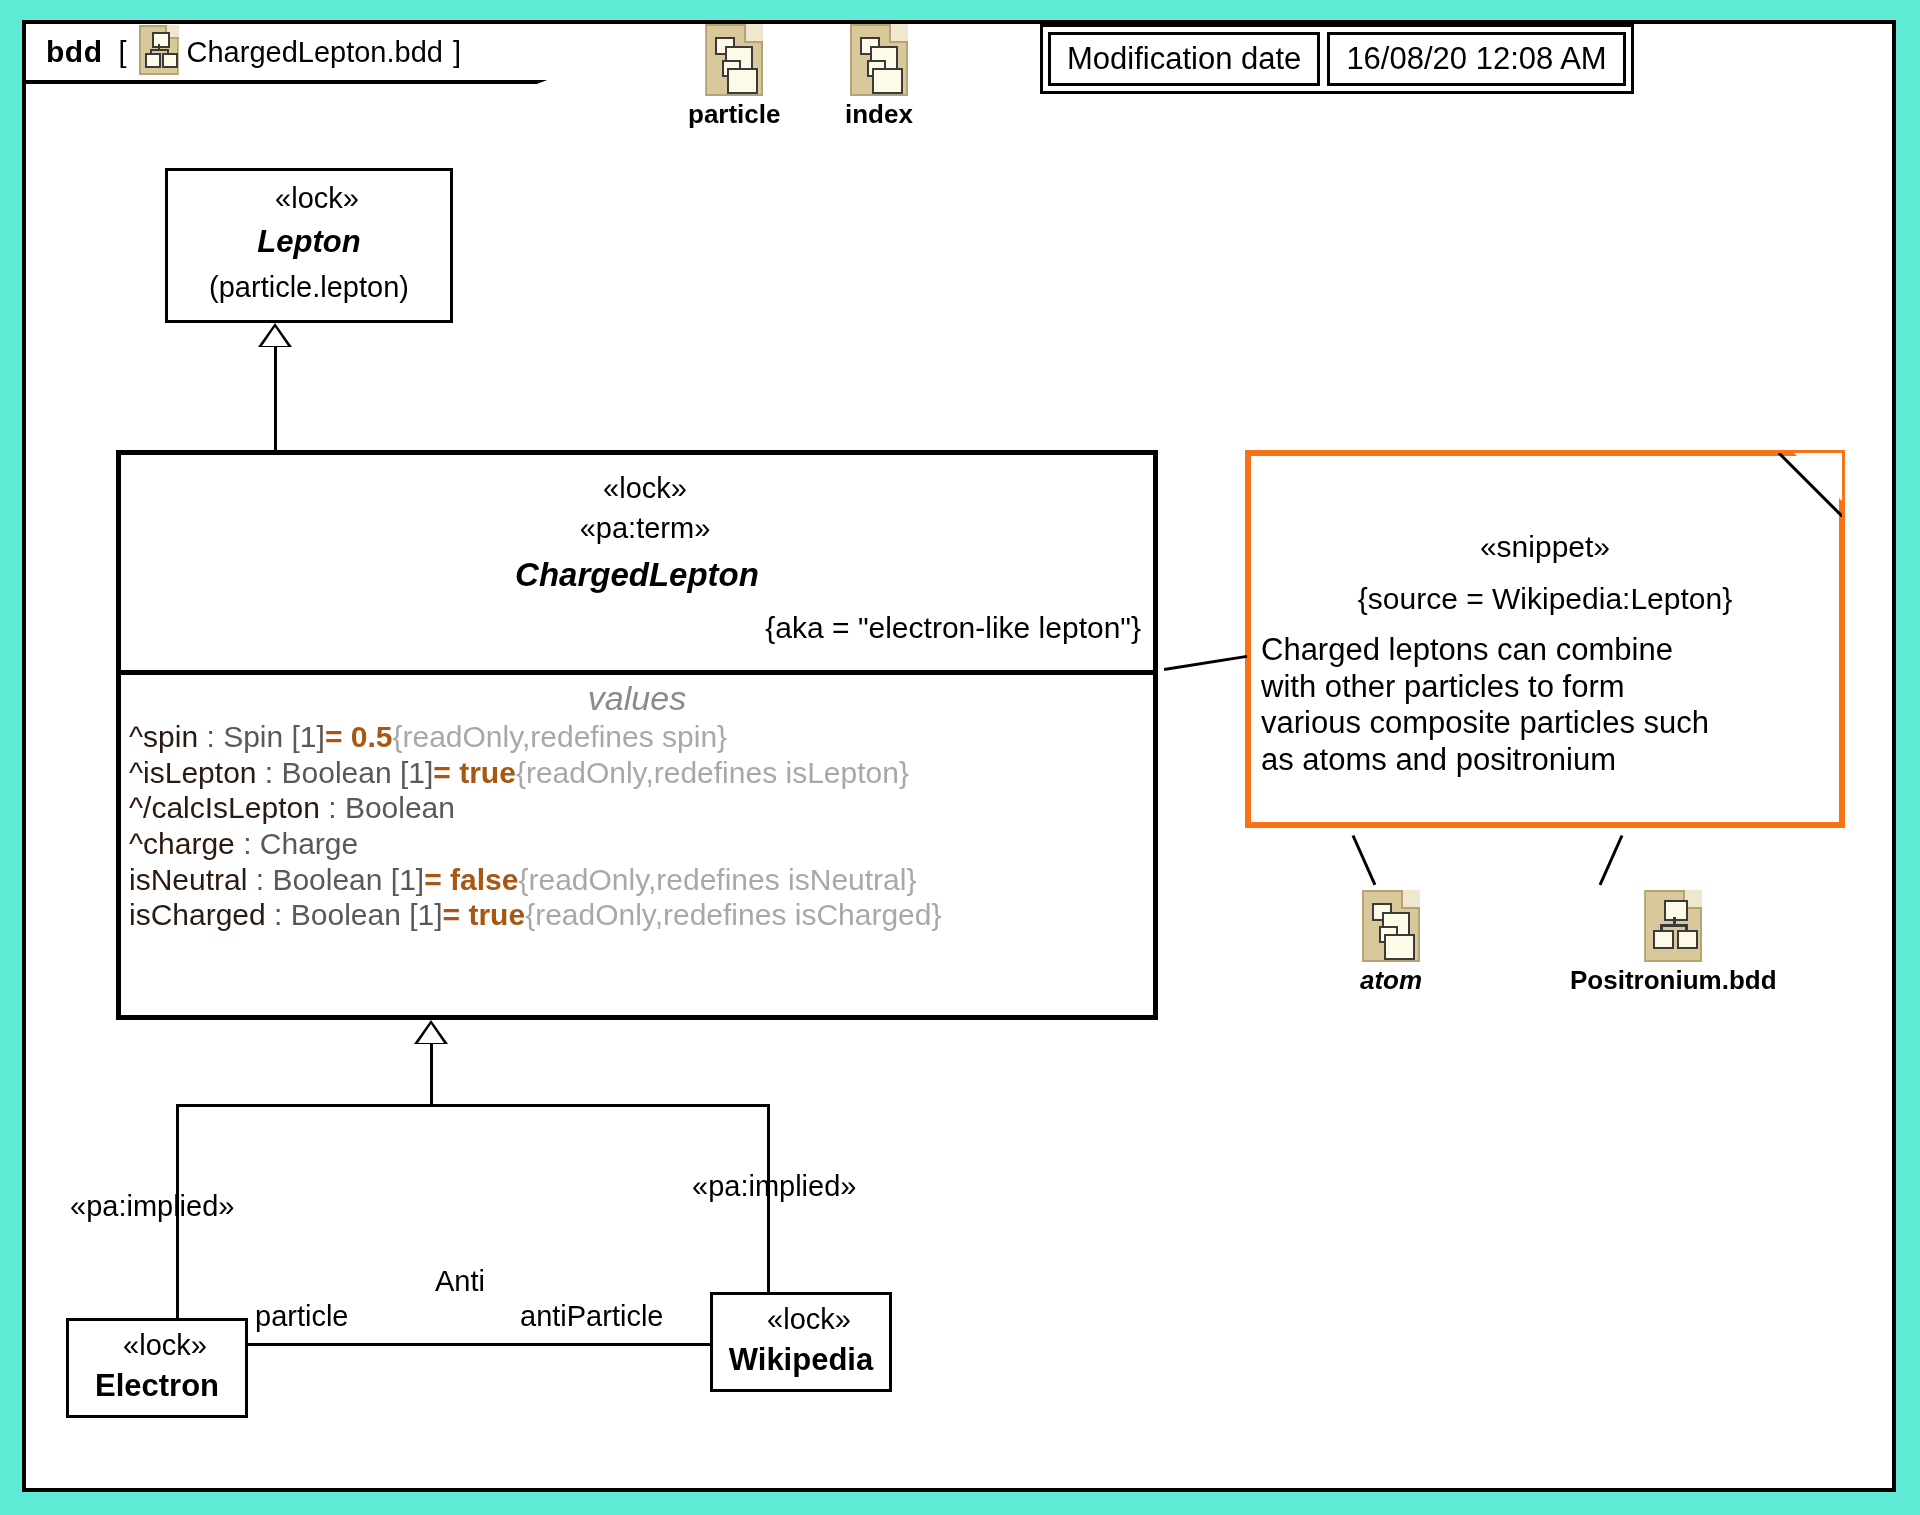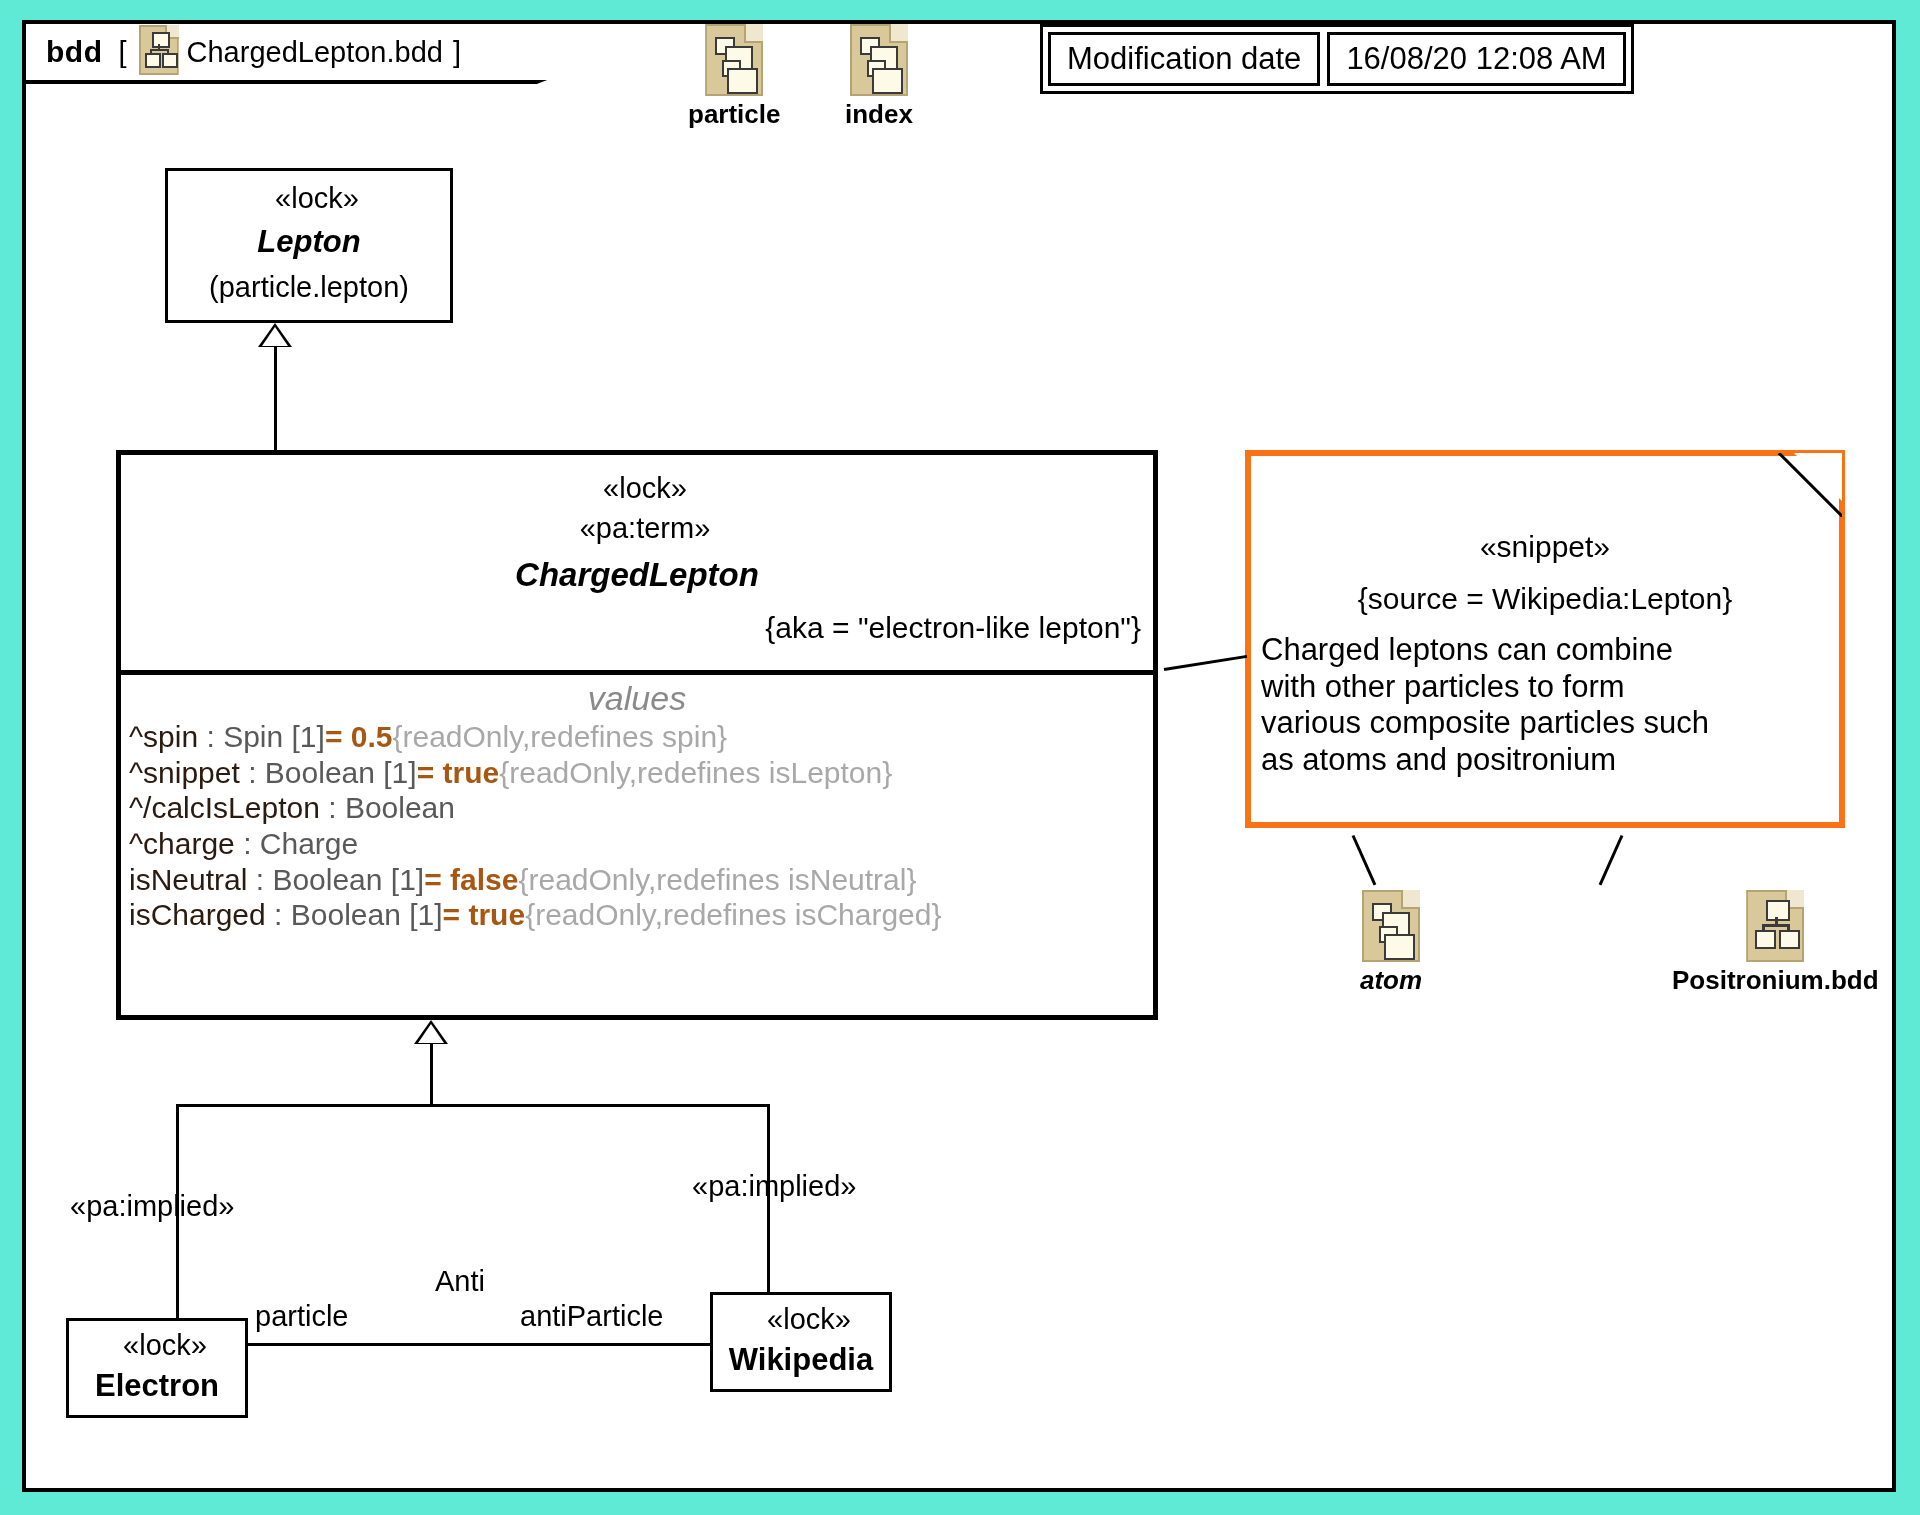--- a/index.html
+++ b/index.html
@@ -156,21 +156,21 @@
       <div class="kwline ctr" style="padding-top:16px;">«lock»</div>
       <div class="kwline ctr" style="padding-top:6px;">«pa:term»</div>
       <div class="bname ctr" style="padding-top:10px;font-size:33px;">ChargedLepton</div>
       <div class="aka" style="padding-top:16px;">{aka = "electron-like lepton"}</div>
     </div>
 
     <div class="compart-sep">
       <div class="values-title">values</div>
       <div id="values-list">
           <div class="vline"><span class="p-name">^spin</span><span class="p-type"> : </span><span class="p-type">Spin</span><span class="p-mult"> [1]</span><span class="p-val">= </span><span class="p-val">0.5</span><span class="p-con">{readOnly,redefines spin}</span></div>
-          <div class="vline"><span class="p-name">^snippet</span><span class="p-type"> : </span><span class="p-type">Boolean</span><span class="p-mult"> [1]</span><span class="p-val">= </span><span class="p-val">true</span><span class="p-con">{readOnly,redefines isLepton}</span></div>
+          <div class="vline"><span class="p-name">^isLepton</span><span class="p-type"> : </span><span class="p-type">Boolean</span><span class="p-mult"> [1]</span><span class="p-val">= </span><span class="p-val">true</span><span class="p-con">{readOnly,redefines isLepton}</span></div>
           <div class="vline"><span class="p-name">^/calcIsLepton</span><span class="p-type"> : </span><span class="p-type">Boolean</span></div>
           <div class="vline"><span class="p-name">^charge</span><span class="p-type"> : </span><span class="p-type">Charge</span></div>
           <div class="vline"><span class="p-name">isNeutral</span><span class="p-type"> : </span><span class="p-type">Boolean</span><span class="p-mult"> [1]</span><span class="p-val">= </span><span class="p-val">false</span><span class="p-con">{readOnly,redefines isNeutral}</span></div>
           <div class="vline"><span class="p-name">isCharged</span><span class="p-type"> : </span><span class="p-type">Boolean</span><span class="p-mult"> [1]</span><span class="p-val">= </span><span class="p-val">true</span><span class="p-con">{readOnly,redefines isCharged}</span></div>
         </div>
     </div>
   </div>
 
   <div class="note" style="left:1245px;top:450px;width:600px;height:378px;">
     <div class="dogear-mask"></div>
@@ -197,21 +197,21 @@
       <span class="page"></span>
         <span class="fold"></span>
       <span class="sq s1"></span>
         <span class="sq s2"></span>
         <span class="sq s3"></span>
         <span class="sq s4"></span>
     </span>
     <span class="icon-label">atom</span>
   </div>
 
-  <div class="icon-wrap" style="left:1672px;top:890px;">
+  <div class="icon-wrap" style="left:1570px;top:890px;">
     <span class="docicon gB">
       <span class="page"></span>
         <span class="fold"></span>
       <span class="sq t1"></span>
         <span class="sq t2"></span>
         <span class="sq t3"></span>
       <span class="line" style="left:29px;top:27px;width:3px;height:8px;"></span>
       <span class="line" style="left:16px;top:34px;width:28px;height:3px;"></span>
       <span class="line" style="left:16px;top:34px;width:3px;height:7px;"></span>
       <span class="line" style="left:41px;top:34px;width:3px;height:7px;"></span>

